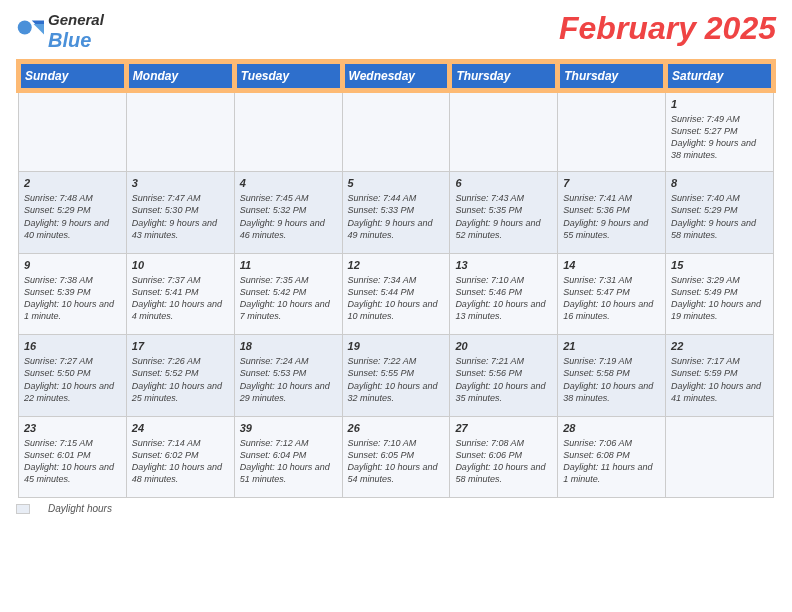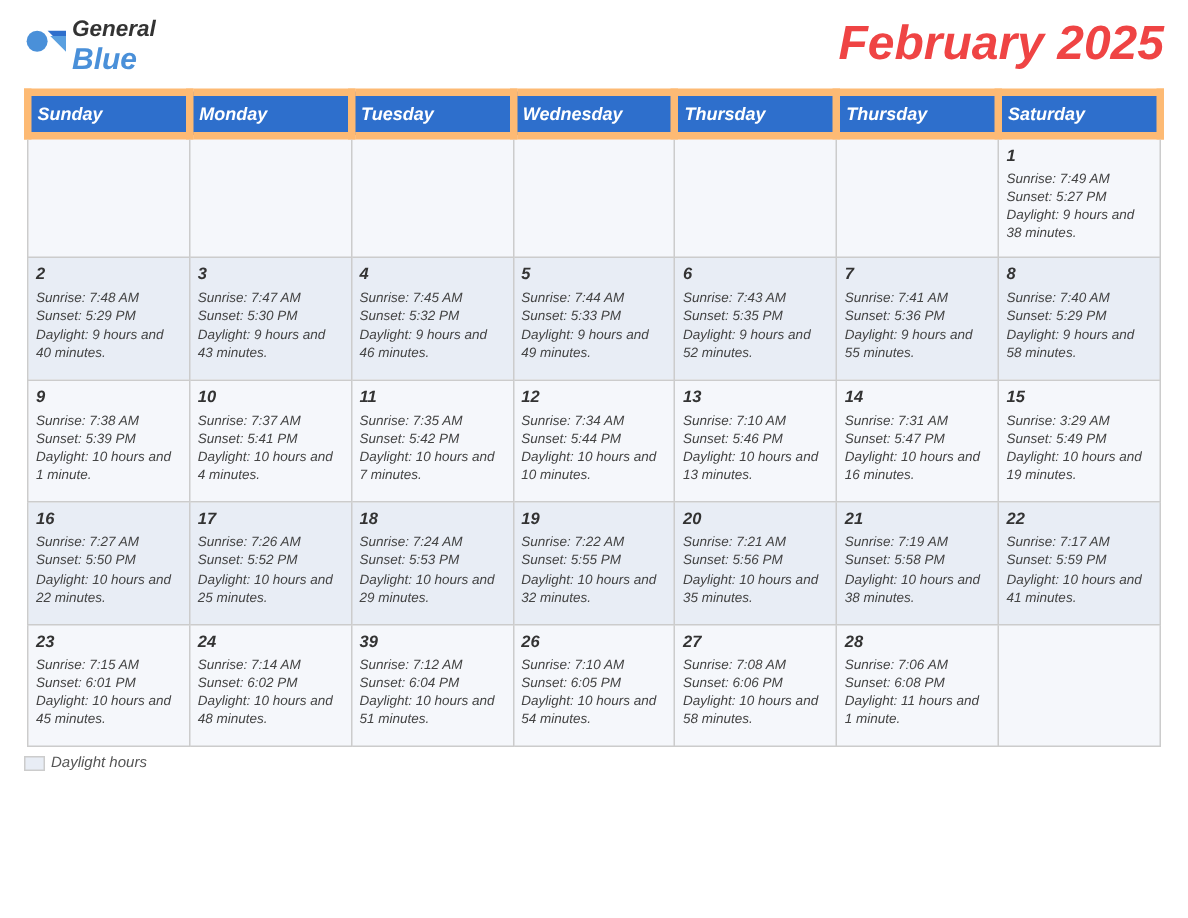--- a/index.html
+++ b/index.html
@@ -107,21 +107,21 @@
       font-size: 9px;
       color: #444;
       line-height: 1.35;
     }
     .footer-note {
       font-size: 10px;
       color: #555;
       margin-top: 5px;
       display: flex;
       align-items: flex-end;
-      gap: 4px;
+      gap: 18px;
     }
     .footer-swatch {
       width: 14px;
       height: 10px;
       background: #e8edf5;
       border: 1px solid #ccc;
       display: inline-block;
     }
   </style>
 </head>

